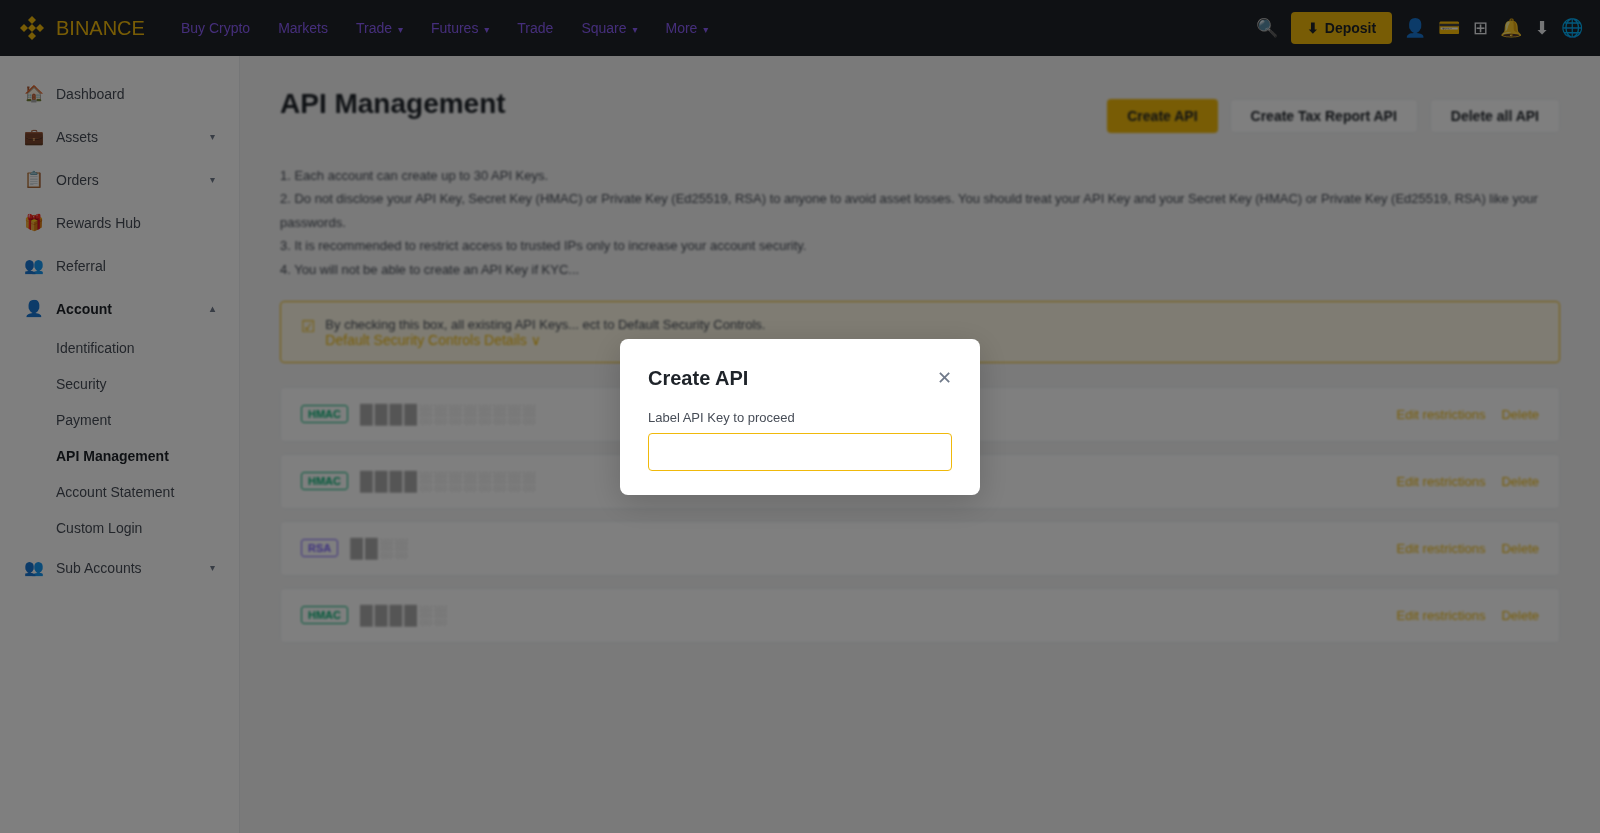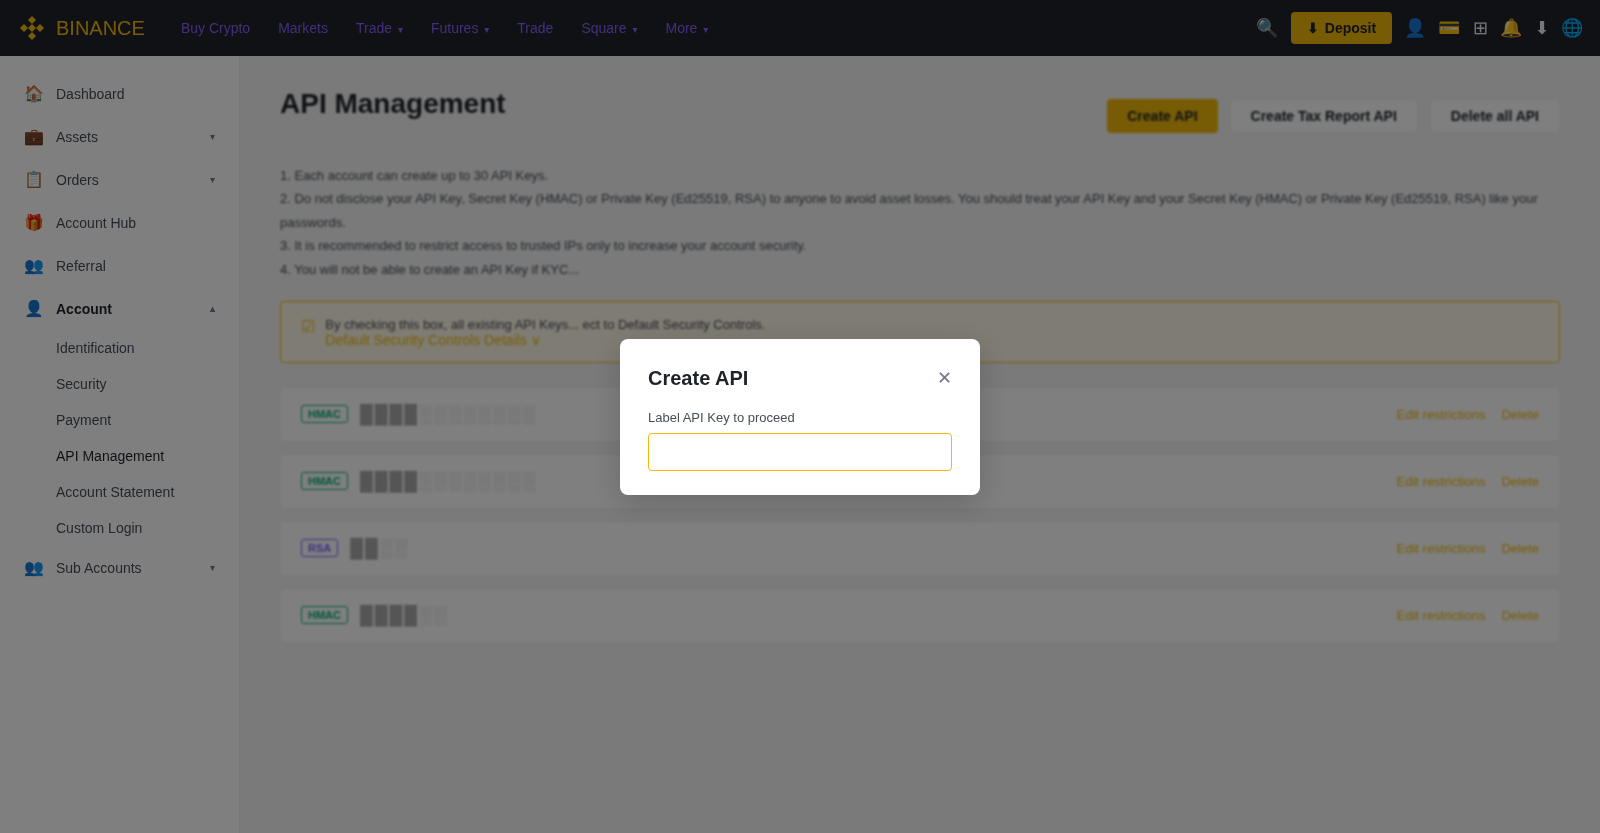--- a/index.html
+++ b/index.html
@@ -37,21 +37,21 @@
       display: flex; align-items: center; gap: 12px;
       padding: 12px 24px; cursor: pointer; color: #474d57; font-size: 14px;
     }
     .sidebar-item.active { font-weight: 600; color: #1e2329; }
     .sidebar-item-icon { font-size: 16px; width: 20px; text-align: center; }
     .sidebar-chevron { margin-left: auto; font-size: 10px; color: #707a8a; }
     .sidebar-sub { padding-left: 56px; }
     .sidebar-sub-item {
       padding: 10px 16px 10px 0; cursor: pointer; color: #474d57; font-size: 14px;
     }
-    .sidebar-sub-item.active { font-weight: 400; color: #1e2329; }
+    .sidebar-sub-item.active { font-weight: 700; color: #1e2329; }
 
     
     .main { margin-left: 240px; padding: 32px 40px; flex: 1; }
     .page-title { font-size: 28px; font-weight: 700; color: #1e2329; margin-bottom: 24px; }
     .page-header { display: flex; align-items: center; justify-content: space-between; margin-bottom: 20px; }
     .header-actions { display: flex; gap: 12px; }
     .btn-primary {
       background: #f0b90b; color: #1e2329; font-weight: 600; font-size: 14px;
       padding: 8px 20px; border: none; border-radius: 4px; cursor: pointer;
     }
@@ -174,21 +174,21 @@
       <span>Assets</span>
       <span class="sidebar-chevron">▾</span>
     </div>
     <div class="sidebar-item">
       <span class="sidebar-item-icon">📋</span>
       <span>Orders</span>
       <span class="sidebar-chevron">▾</span>
     </div>
     <div class="sidebar-item">
       <span class="sidebar-item-icon">🎁</span>
-      <span>Account Hub</span>
+      <span>Rewards Hub</span>
     </div>
     <div class="sidebar-item">
       <span class="sidebar-item-icon">👥</span>
       <span>Referral</span>
     </div>
     <div class="sidebar-item active">
       <span class="sidebar-item-icon">👤</span>
       <span>Account</span>
       <span class="sidebar-chevron">▴</span>
     </div>

